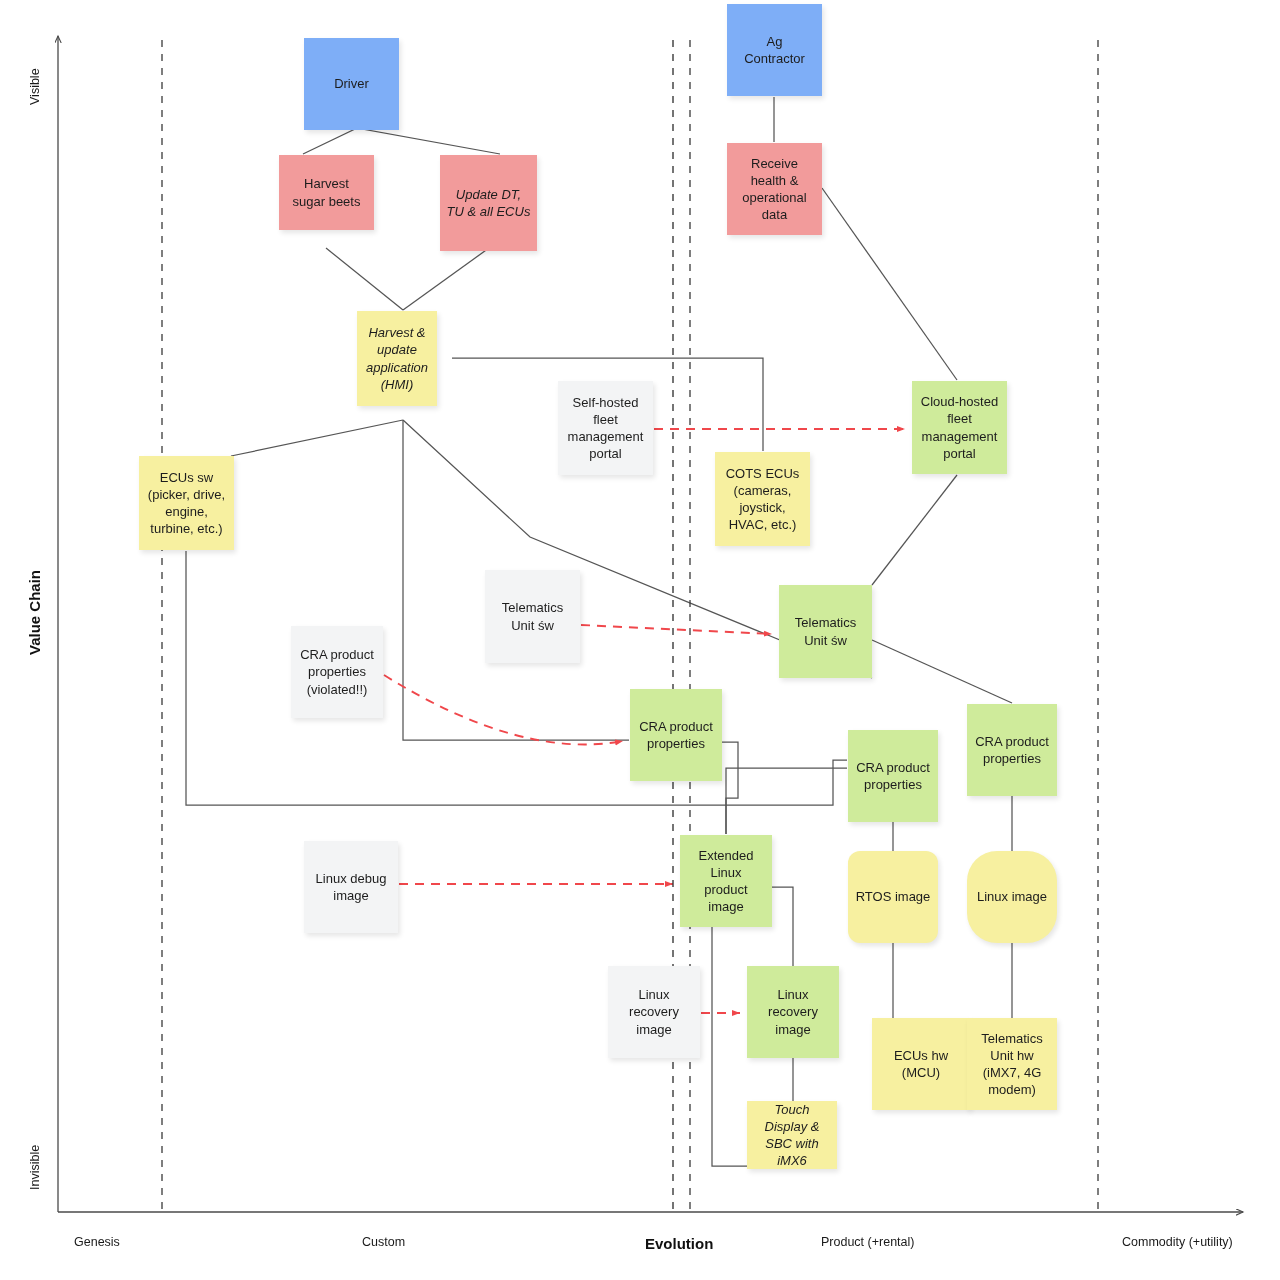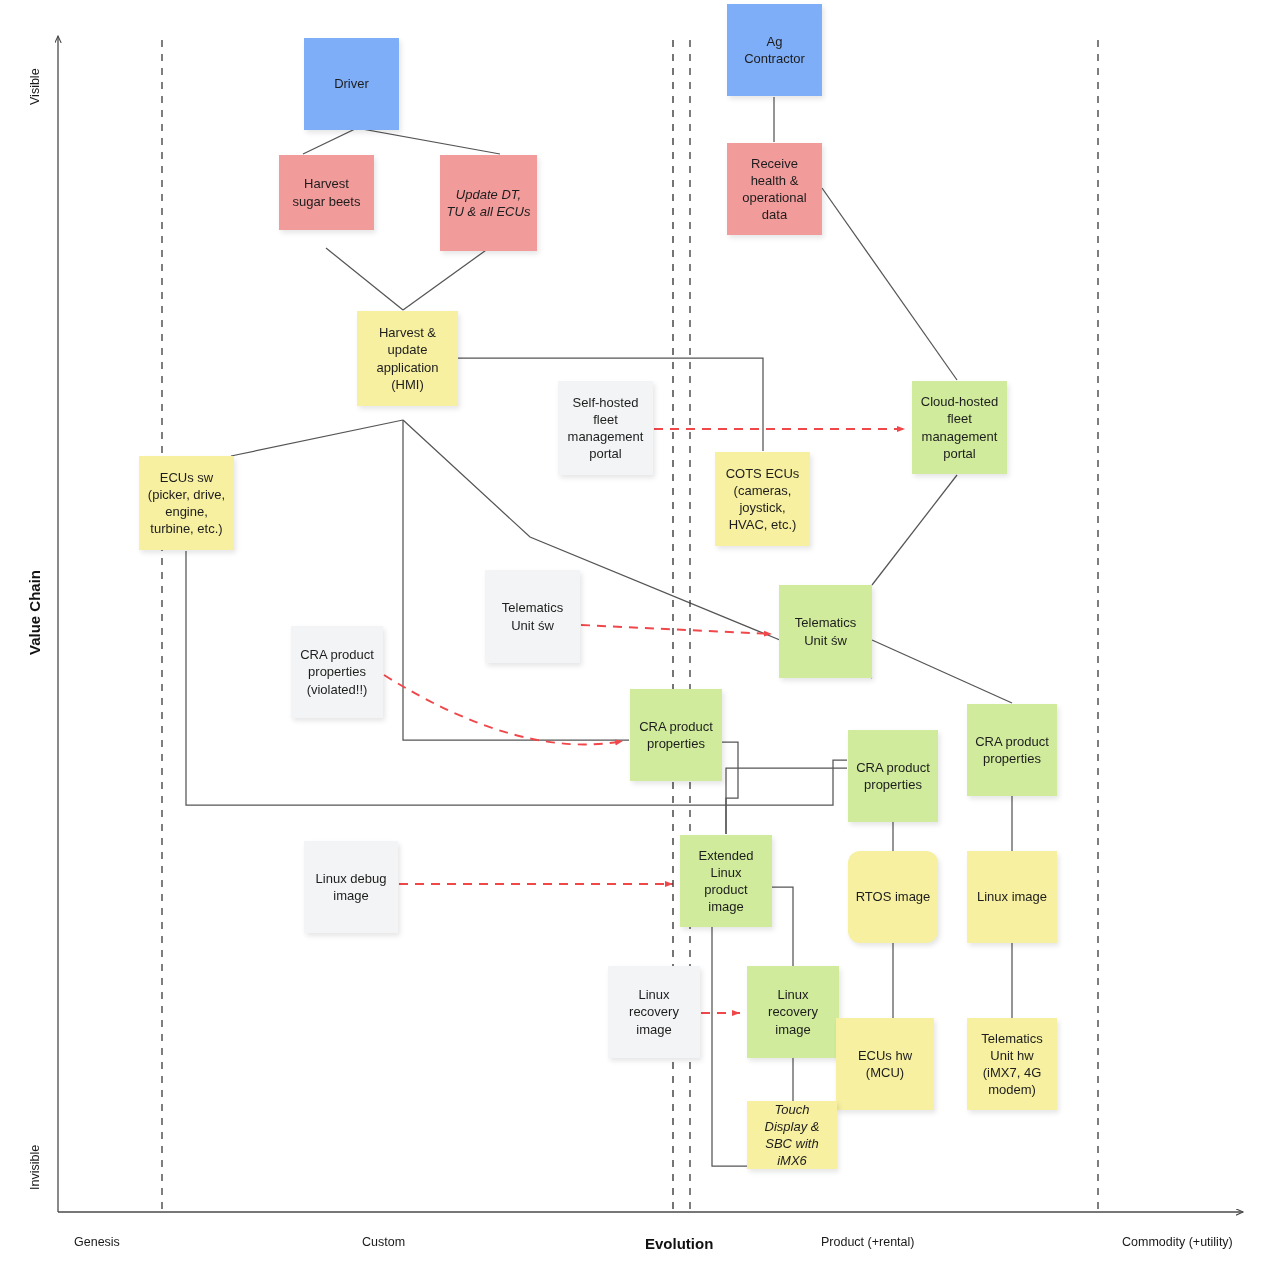--- a/index.html
+++ b/index.html
@@ -135,21 +135,21 @@
       <div class="node c-blue" style="left: 727px; top: 4px; width: 95px; height: 92px;">Ag
 Contractor</div>
       <div class="node c-red" style="left: 279px; top: 155px; width: 95px; height: 75px;">Harvest
 sugar beets</div>
       <div class="node c-red" style="left: 440px; top: 155px; width: 97px; height: 96px; font-style: italic;">Update DT,
 TU &amp; all ECUs</div>
       <div class="node c-red" style="left: 727px; top: 143px; width: 95px; height: 92px;">Receive
 health &amp;
 operational
 data</div>
-      <div class="node c-yellow" style="left: 357px; top: 311px; width: 101px; height: 95px;">Harvest &amp;
+      <div class="node c-yellow" style="left: 357px; top: 311px; width: 80px; height: 95px; font-style: italic;">Harvest &amp;
 update
 application
 (HMI)</div>
       <div class="node c-grey" style="left: 558px; top: 381px; width: 95px; height: 94px;">Self-hosted
 fleet
 management
 portal</div>
       <div class="node c-green" style="left: 912px; top: 381px; width: 95px; height: 93px;">Cloud-hosted
 fleet
 management
@@ -173,30 +173,30 @@
 properties</div>
       <div class="node c-green" style="left: 848px; top: 730px; width: 90px; height: 92px;">CRA product
 properties</div>
       <div class="node c-green" style="left: 967px; top: 704px; width: 90px; height: 92px;">CRA product
 properties</div>
       <div class="node c-green" style="left: 680px; top: 835px; width: 92px; height: 92px;">Extended
 Linux
 product
 image</div>
       <div class="node c-yellow" style="left: 848px; top: 851px; width: 90px; height: 92px; border-radius: 12px;">RTOS image</div>
-      <div class="node c-yellow" style="left: 967px; top: 851px; width: 90px; height: 92px;">Linux image</div>
+      <div class="node c-yellow" style="left: 967px; top: 851px; width: 90px; height: 92px; border-radius: 30px;">Linux image</div>
       <div class="node c-grey" style="left: 304px; top: 841px; width: 94px; height: 92px;">Linux debug
 image</div>
       <div class="node c-grey" style="left: 608px; top: 966px; width: 92px; height: 92px;">Linux
 recovery
 image</div>
       <div class="node c-green" style="left: 747px; top: 966px; width: 92px; height: 92px;">Linux
 recovery
 image</div>
-      <div class="node c-yellow" style="left: 836px; top: 1018px; width: 98px; height: 92px; text-align: center;">ECUs hw
+      <div class="node c-yellow" style="left: 872px; top: 1018px; width: 98px; height: 92px; text-align: center;">ECUs hw
 (MCU)</div>
       <div class="node c-yellow" style="left: 967px; top: 1018px; width: 90px; height: 92px;">Telematics
 Unit hw
 (iMX7, 4G
 modem)</div>
       <div class="node c-yellow" style="left: 747px; top: 1101px; width: 90px; height: 68px; font-style: italic;">Touch
 Display &amp;
 SBC with
 iMX6</div>
     </div>

